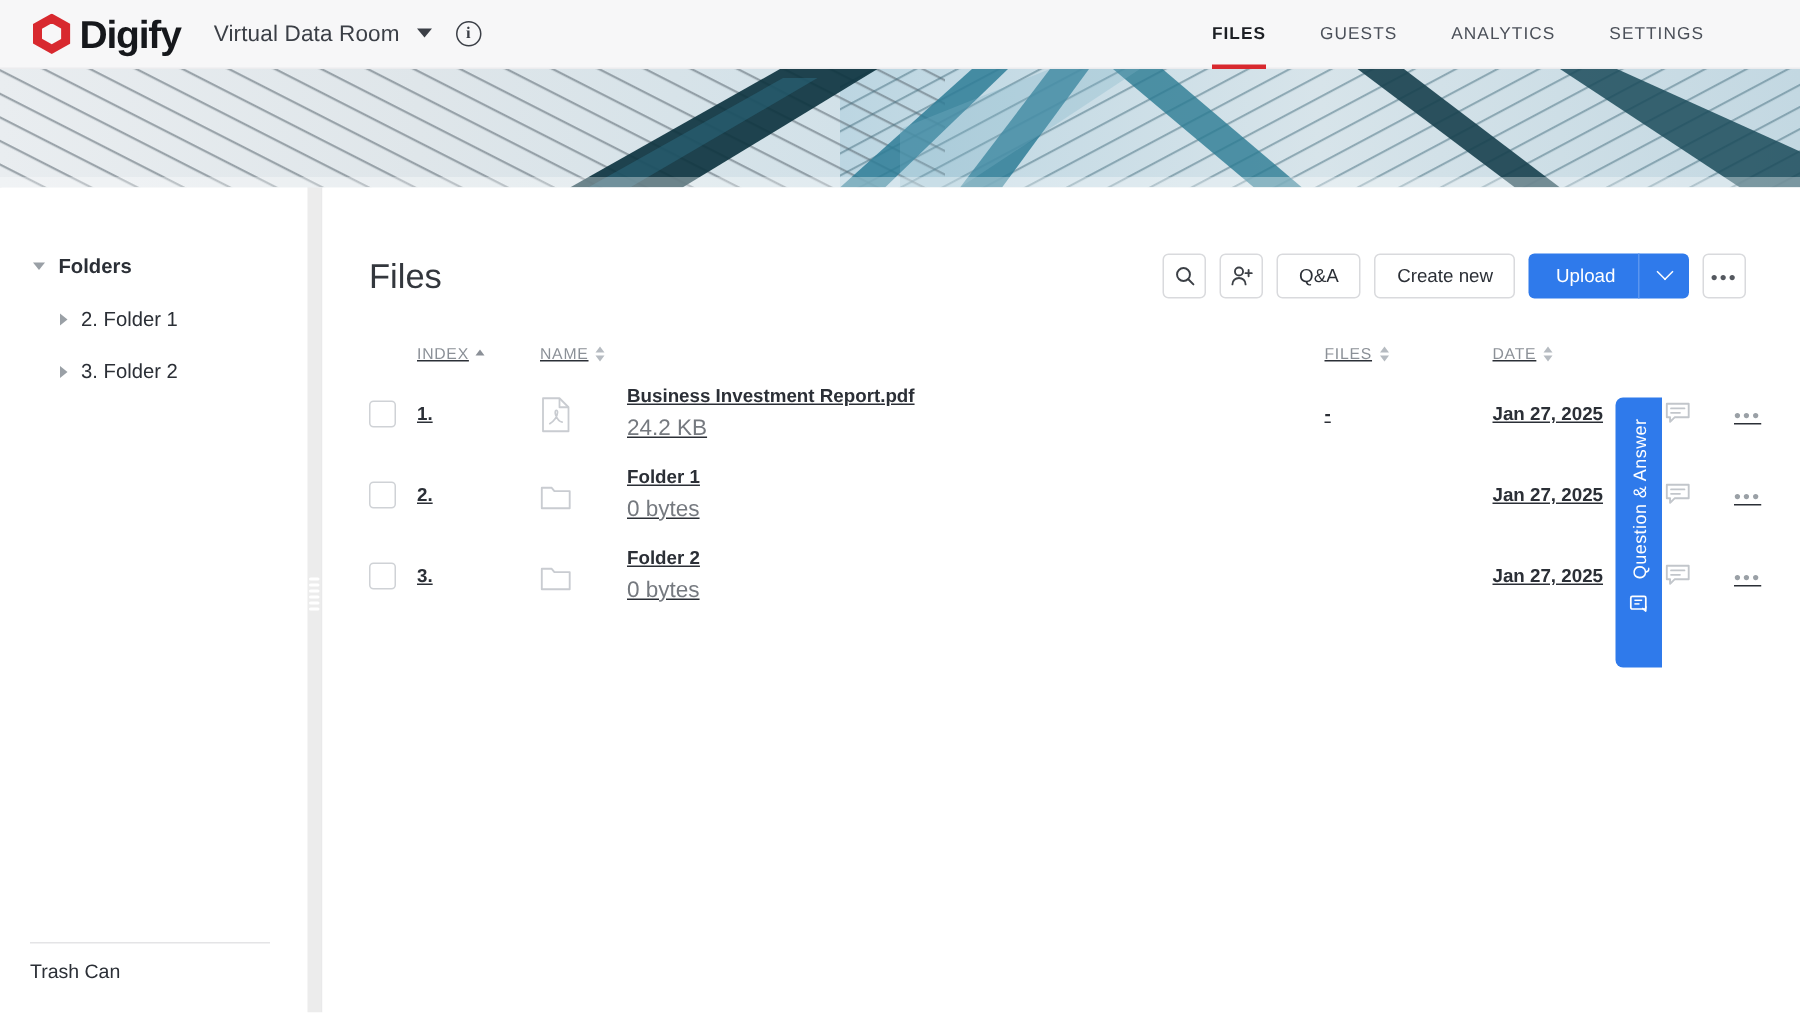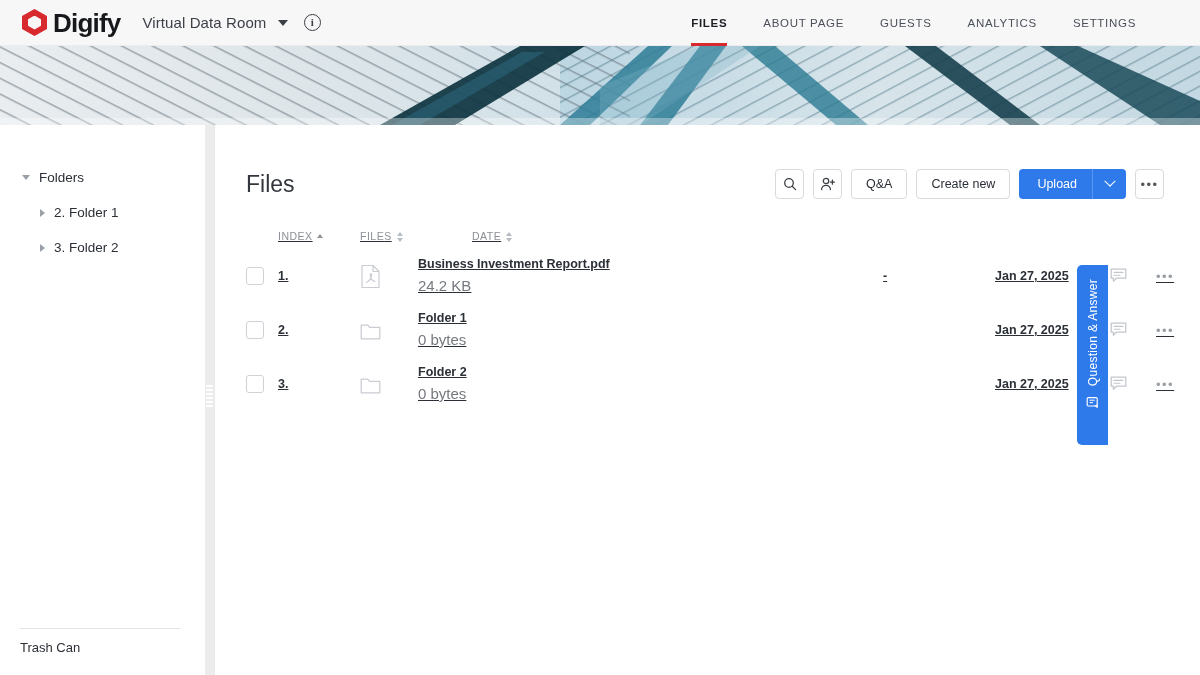--- a/index.html
+++ b/index.html
@@ -84,21 +84,21 @@
     display: flex; flex-direction: column; justify-content: space-between;
     cursor: col-resize;
   }
   .grip i { display: block; height: 2px; background: #ffffff; border-radius: 1px; }
   .content-divider {
     position: absolute; top: 125px; left: 214px; width: 1px; height: 550px;
     background: #e9e9ea;
   }
   .tree-root {
     display: flex; align-items: center; margin: 45px 0 0 22px; font-size: 13.5px;
-    font-weight: normal; color: #2b2f36; cursor: pointer;
+    font-weight: bold; color: #2b2f36; cursor: pointer;
   }
   .tri-down {
     width: 0; height: 0; border-left: 4px solid transparent;
     border-right: 4px solid transparent; border-top: 5px solid #9aa0a6;
     margin-right: 9px;
   }
   .tree-item {
     display: flex; align-items: center; margin: 20px 0 0 40px; font-size: 13.5px;
     color: #2b2f36; cursor: pointer;
   }
@@ -219,23 +219,20 @@
       <span class="caret-down"></span>
     </div>
 
     <div class="info-icon">
       <span>i</span>
     </div>
 
     <div class="nav">
       <div class="nav-item active">
         <span>FILES</span>
-      </div>
-      <div class="nav-item">
-        <span>ABOUT PAGE</span>
       </div>
       <div class="nav-item">
         <span>GUESTS</span>
       </div>
       <div class="nav-item">
         <span>ANALYTICS</span>
       </div>
       <div class="nav-item">
         <span>SETTINGS</span>
       </div>
@@ -357,20 +354,26 @@
       </div>
     </div>
 
     <div class="tbl">
 
       <div class="thead">
         <div class="col-check"></div>
         <div class="col-index">
           <span>INDEX</span><span class="sort-up"></span>
         </div>
+        <div class="col-name">
+          <span>NAME</span><span class="sort-both">
+              <i class="u"></i>
+              <i class="d"></i>
+            </span>
+        </div>
         <div class="col-views">
           <span>FILES</span><span class="sort-both">
               <i class="u"></i>
               <i class="d"></i>
             </span>
         </div>
         <div class="col-date">
           <span>DATE</span><span class="sort-both">
               <i class="u"></i>
               <i class="d"></i>

